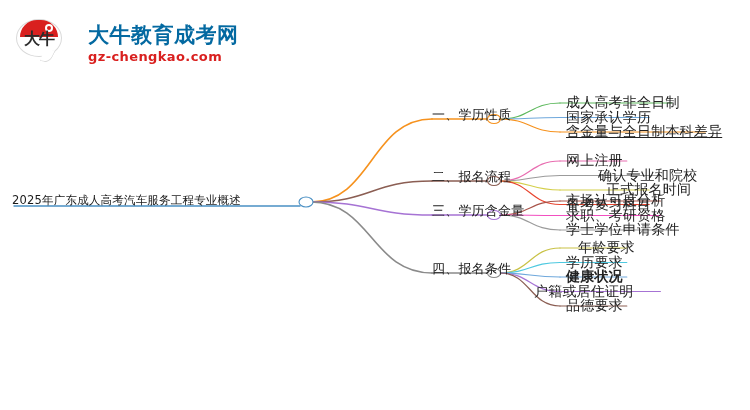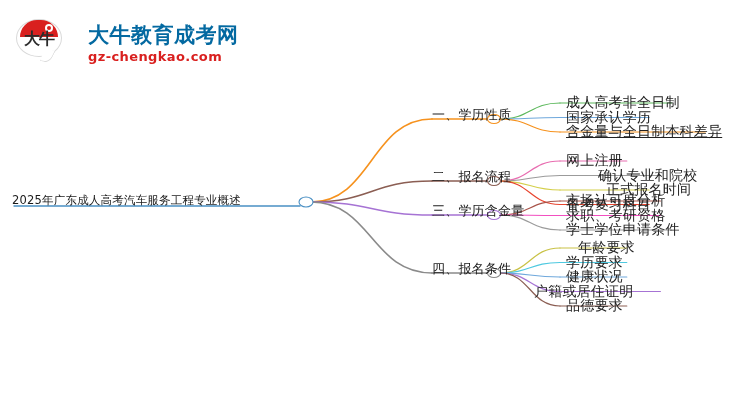--- a/index.html
+++ b/index.html
@@ -244,17 +244,17 @@
       <div class="node-label leaf-label" style="left: 566px; top: 166.5px; margin-left: 32px;">确认专业和院校</div>
       <div class="node-label leaf-label" style="left: 566px; top: 181px; margin-left: 40px;">正式报名时间</div>
       <div class="node-label leaf-label" style="left: 566px; top: 195.5px;">备考复习科目</div>
       <div class="node-label branch-label" style="left: 432px; top: 202px;">三、学历含金量</div>
       <div class="node-label leaf-label" style="left: 566px; top: 192px;">市场认可度分析</div>
       <div class="node-label leaf-label" style="left: 566px; top: 206.5px;">求职、考研资格</div>
       <div class="node-label leaf-label" style="left: 566px; top: 221px;">学士学位申请条件</div>
       <div class="node-label branch-label" style="left: 432px; top: 260px;">四、报名条件</div>
       <div class="node-label leaf-label" style="left: 566px; top: 239px; margin-left: 12px;">年龄要求</div>
       <div class="node-label leaf-label" style="left: 566px; top: 253.5px;">学历要求</div>
-      <div class="node-label leaf-label" style="left: 566px; top: 268px;">健康状况</div>
+      <div class="node-label leaf-label" style="left: 566px; top: 268px; font-weight: bold;">健康状况</div>
       <div class="node-label leaf-label" style="left: 534px; top: 282.5px;">户籍或居住证明</div>
       <div class="node-label leaf-label" style="left: 566px; top: 297px;">品德要求</div>
     </div>
 </div>
 
 </body></html>

